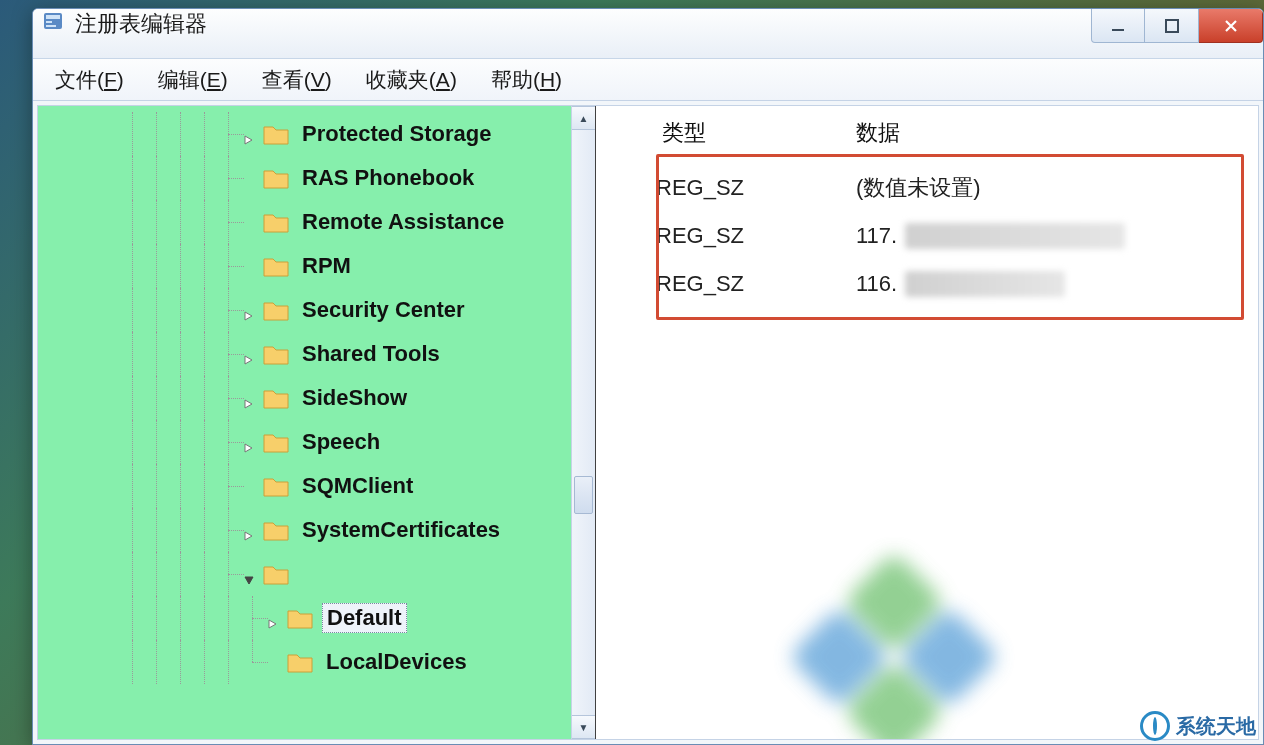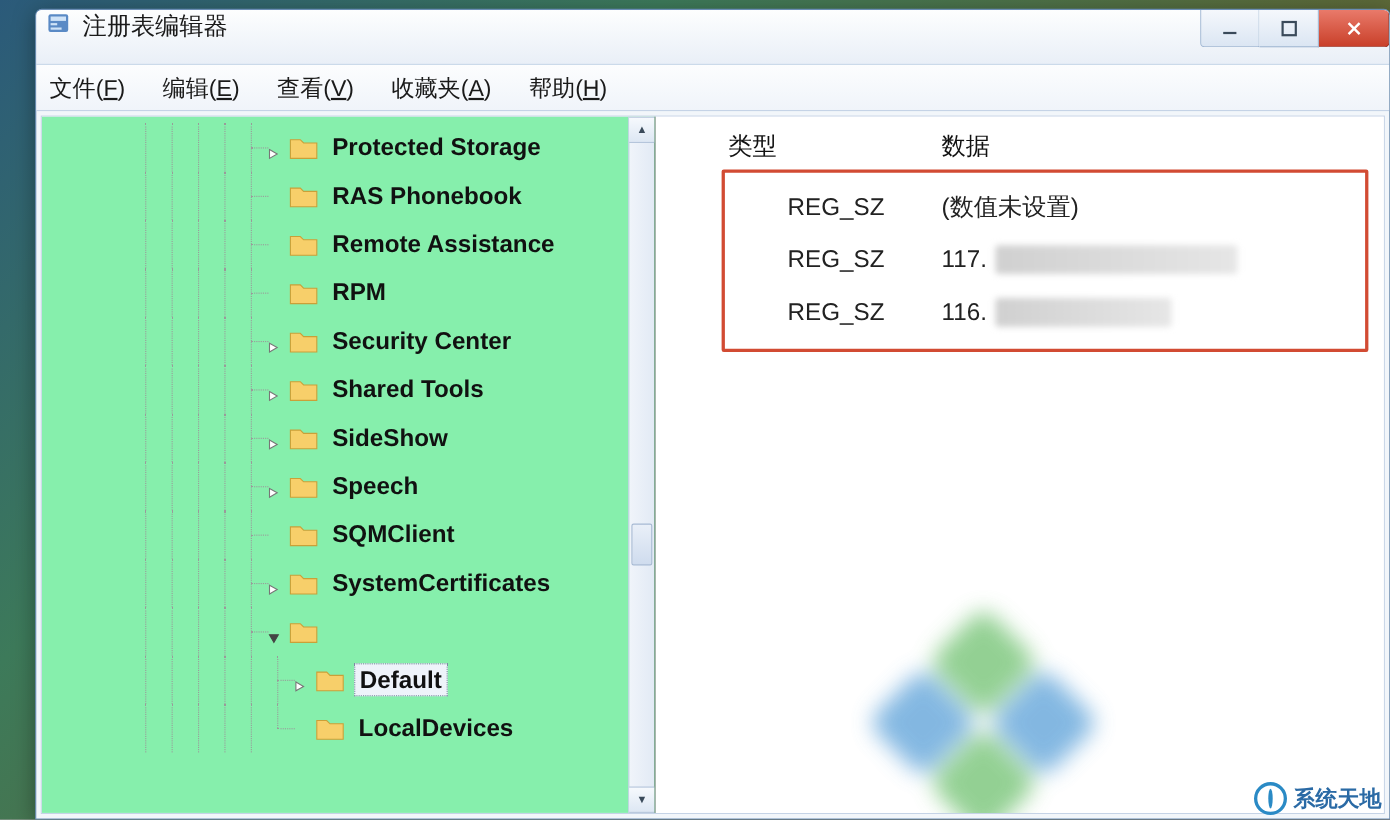--- a/index.html
+++ b/index.html
@@ -49,21 +49,21 @@
     color: #fff;
     border-color: #a03020;
     border-radius: 0 0 4px 0;
   }
   .win-btn.min { border-radius: 0 0 0 4px; }
   .menubar {
     height: 42px;
     background: linear-gradient(#fcfdfe, #f0f4fa);
     border-bottom: 1px solid #c5d3e6;
     display: flex; align-items: center;
-    padding: 0 6px;
+    padding: 0 16px;
     gap: 22px;
   }
   .menu-item { font-size: 21px; color: #1a1a1a; padding: 4px 6px; cursor: default; }
   .menu-item u { text-decoration: underline; }
   .content {
     flex: 1;
     display: flex;
     background: #fff;
     margin: 4px;
     border: 1px solid #c5d3e6;
@@ -164,21 +164,21 @@
     border: 3px solid #d24b33;
     border-radius: 2px;
     pointer-events: none;
   }
   .list-rows { margin-top: 6px; }
   .list-row {
     display: flex; align-items: center;
     height: 48px;
     font-size: 22px; color: #222;
   }
-  .cell-type { width: 260px; padding-left: 120px; }
+  .cell-type { width: 260px; padding-left: 60px; }
   .cell-data { flex: 1; display: flex; align-items: center; gap: 8px; }
   .blur-block {
     display: inline-block;
     height: 26px;
     background: linear-gradient(90deg, #d0d0d0, #e6e6e6);
     border-radius: 3px;
     filter: blur(3px);
   }
   .watermark {
     position: absolute;

